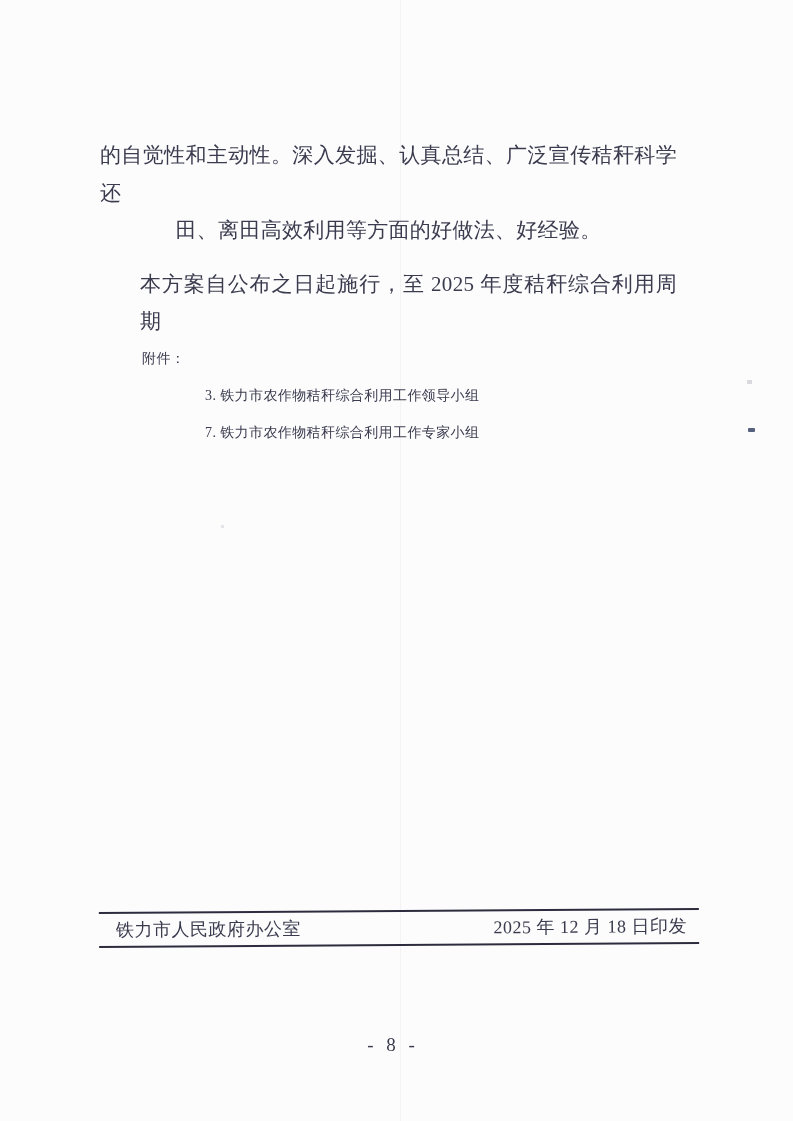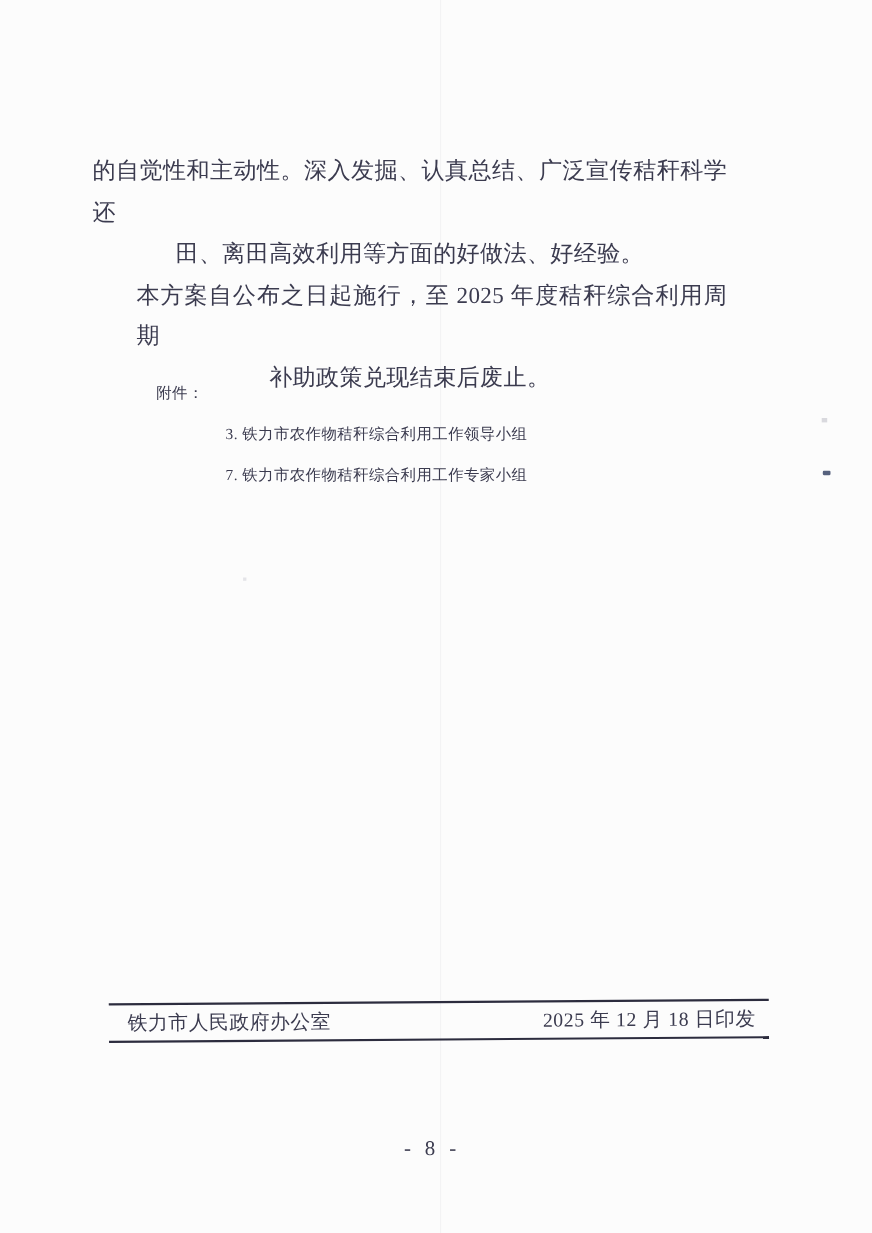--- a/index.html
+++ b/index.html
@@ -21,38 +21,39 @@
     position: absolute;
     left: 400px;
     top: 0;
     width: 1px;
     height: 100%;
     background: rgba(70, 70, 95, 0.05);
   }
   
   .body-text {
     position: absolute;
-    left: 84px;
+    left: 100px;
     top: 137px;
     width: 577px;
     font-size: 21px;
     line-height: 37.5px;
     letter-spacing: 0.3px;
   }
   .body-text p {
     margin: 0;
     white-space: normal;
     text-align: center;
   }
   .line.justify {
     text-align: justify;
     text-align-last: justify;
   }
   .line.indent {
     padding-left: 40px;
+    margin-top: 16px;
   }
   
   .attachments {
     position: absolute;
     left: 142px;
     top: 340px;
     width: 560px;
     font-size: 14px;
     line-height: 37px;
     letter-spacing: 0.4px;
@@ -124,21 +125,20 @@
 <body>
 
 <div class="page">
 
   <div class="fold-line"></div>
 
   <div class="body-text">
     <p class="line justify">的自觉性和主动性。深入发掘、认真总结、广泛宣传秸秆科学还</p>
     <p class="line">田、离田高效利用等方面的好做法、好经验。</p>
     <p class="line justify indent">本方案自公布之日起施行，至 2025 年度秸秆综合利用周期</p>
-    <p class="line">补助政策兑现结束后废止。</p>
   </div>
 
   <div class="attachments">
     <div class="att-row">
       <span class="att-label">附件：</span>
     </div>
     <div class="att-row indent2">
       <span class="att-item">3. 铁力市农作物秸秆综合利用工作领导小组</span>
     </div>
     <div class="att-row indent2">

